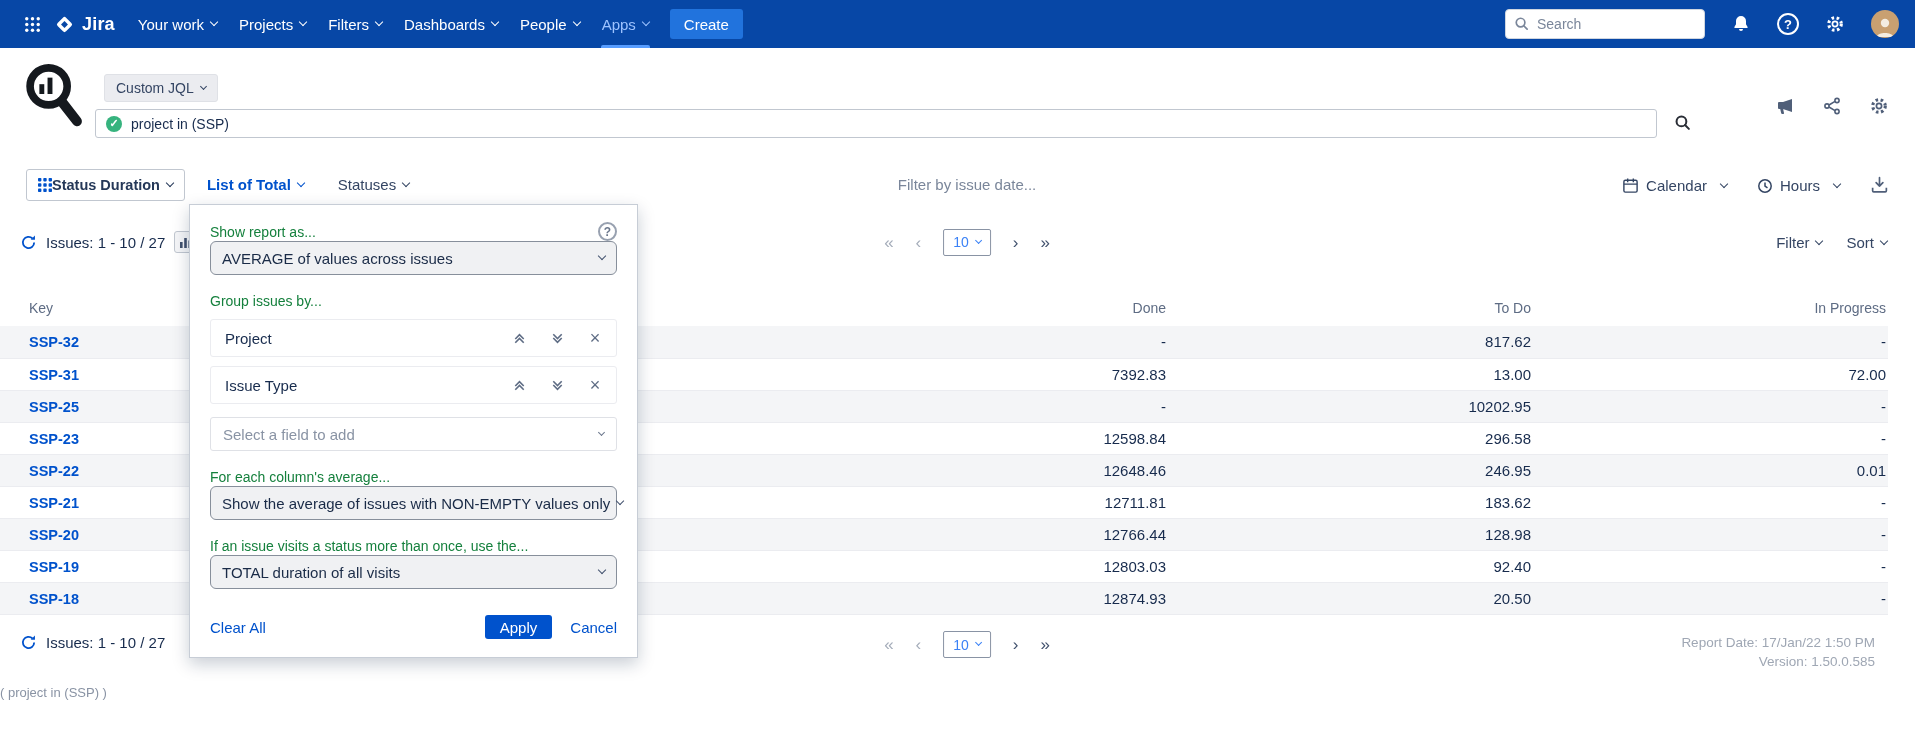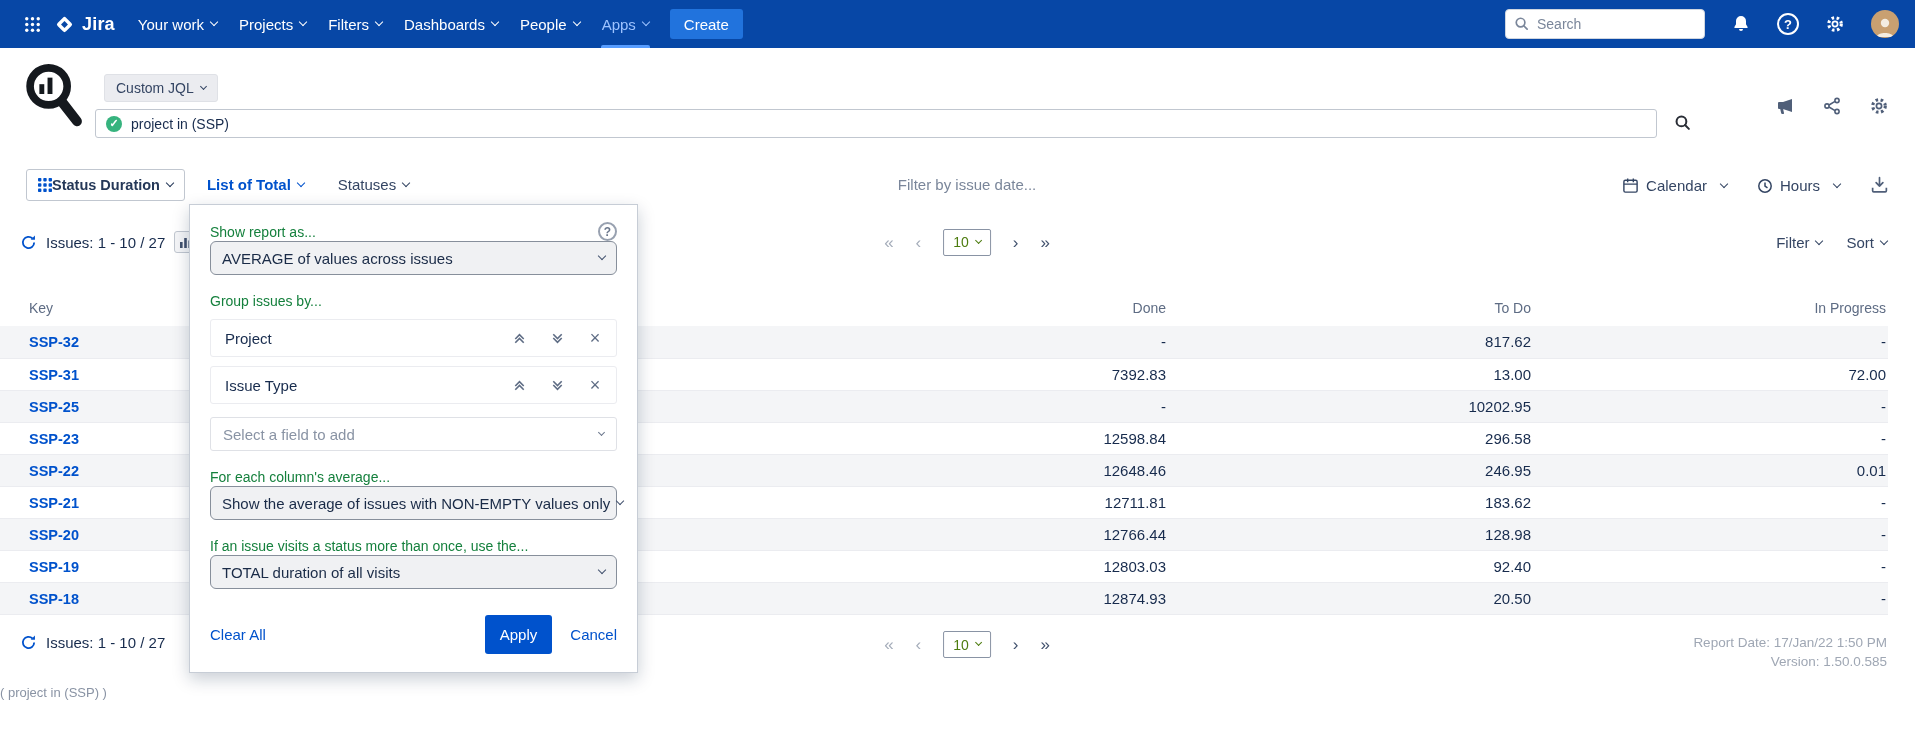--- a/index.html
+++ b/index.html
@@ -51,55 +51,55 @@
   .tb-icon-btn{display:flex;cursor:pointer;color:#505F79}
 
   
   .results-bar{position:relative;height:32px;margin-top:24px}
   .issues-group{position:absolute;left:20px;top:3px;display:flex;align-items:center;gap:9px;font-size:15px;color:#172B4D;white-space:nowrap}
   .refresh-btn{display:flex;cursor:pointer}
   .chart-btn{width:22px;height:22px;border:1px solid #C1C7D0;border-radius:3px;background:#F4F5F7;display:flex;align-items:center;justify-content:center;cursor:pointer}
   .pagination{position:absolute;left:50.5%;transform:translateX(-50%);top:0;display:flex;align-items:center;gap:22px;font-size:17px;color:#42526E;height:28px}
   .page-nav{cursor:pointer;line-height:1}
   .page-nav.muted{color:#A5ADBA}
-  .page-size{display:flex;align-items:center;height:27px;border:1px solid #8993A4;border-radius:2px;background:#fff;padding:0 9px;font-size:14px;color:#4d7c0f;cursor:pointer}
+  .page-size{display:flex;align-items:center;height:27px;border:1px solid #8993A4;border-radius:2px;background:#fff;padding:0 9px;font-size:14px;color:#3b82f6;cursor:pointer}
   .filter-sort{position:absolute;right:28px;top:6px;display:flex;gap:24px;font-size:15px;color:#344563}
   .filter-sort>span{display:flex;align-items:center;cursor:pointer}
 
   
   table.results{border-collapse:collapse;table-layout:fixed;width:1888px;margin-top:34px}
   .results th{font-size:14px;font-weight:400;color:#5E6C84;text-align:right;padding:6px 2px 10px;white-space:nowrap}
   .results th.key-col{text-align:left;padding-left:29px}
   .results tbody tr{border-bottom:1px solid #EBECF0}
   .results tbody tr:nth-child(odd){background:#F4F5F7}
   .results td{font-size:15px;color:#172B4D;text-align:right;height:32px;padding:0 2px;white-space:nowrap}
   .results td.key-cell{text-align:left;padding-left:29px}
   .results td.key-cell a{color:#0052CC;font-weight:700;font-size:14.5px;text-decoration:none;cursor:pointer}
 
   .results-footer{position:relative;height:52px;margin-top:16px}
-  .footer-meta{position:absolute;right:28px;top:2px;text-align:right;color:#9FA7B4;font-size:13.5px;line-height:19px}
+  .footer-meta{position:absolute;right:40px;top:2px;text-align:right;color:#9FA7B4;font-size:13.5px;line-height:19px}
   .jql-note{margin-top:2px;font-size:13px;color:#8993A4}
 
   
   .panel{position:absolute;left:189px;top:204px;width:449px;background:#fff;border:1px solid #C7CDD6;box-shadow:0 6px 16px rgba(9,30,66,.22);z-index:60;padding:17px 20px 18px}
   .p-label{font-size:14px;color:#15803d}
   .p-row-top{display:flex;align-items:center;justify-content:space-between}
   .help-ic{width:19px;height:19px;border:2px solid #98A1B0;color:#6B778C;border-radius:50%;font-size:12px;font-weight:700;display:flex;align-items:center;justify-content:center;cursor:pointer;flex:none;line-height:1}
   .sel{height:34px;background:#F0F1F3;border:1px solid #878F9B;border-radius:6px;display:flex;align-items:center;justify-content:space-between;padding:0 11px;font-size:15px;color:#1A2B47;cursor:pointer;white-space:nowrap}
   .sel .chev{color:#42526E}
   .p-section{margin-top:17px}
   .group-item{margin-top:9px;height:38px;border:1px solid #EBECF0;border-radius:3px;display:flex;align-items:center;padding:0 8px 0 14px;font-size:15px;background:#fff}
   .group-icons{margin-left:auto;display:flex;align-items:center;gap:12px;color:#5E6C84}
   .g-ic{width:26px;height:26px;display:flex;align-items:center;justify-content:center;cursor:pointer;border-radius:3px}
   .g-ic.x{font-size:18px;line-height:1}
   .add-field{margin-top:13px;height:34px;border:1px solid #DFE1E6;border-radius:3px;display:flex;align-items:center;justify-content:space-between;padding:0 12px;font-size:15px;color:#8993A4;cursor:pointer;background:#fff}
   .add-field .chev{color:#6B778C}
   .panel-footer{margin-top:26px;display:flex;align-items:center}
   .link{color:#0052CC;font-size:15px;cursor:pointer;text-decoration:none}
-  .apply-btn{margin-left:auto;height:39px;padding:0 15px;background:#0052CC;color:#fff;border:none;border-radius:3px;font-size:15px;font-weight:500;font-family:inherit;cursor:pointer}
+  .apply-btn{margin-left:auto;height:24px;padding:0 15px;background:#0052CC;color:#fff;border:none;border-radius:3px;font-size:15px;font-weight:500;font-family:inherit;cursor:pointer}
   .cancel-link{margin-left:18px}
 </style>
 </head>
 <body>
 
 <div class="app">
 
   <header class="topnav">
     <span class="nav-icon-btn">
       <svg width="17" height="17" viewBox="0 0 16 16" fill="#fff">

